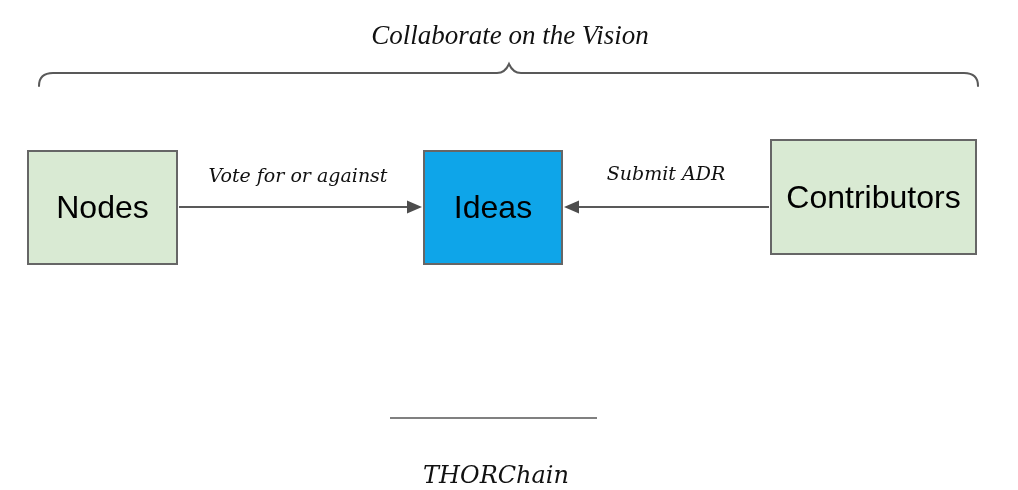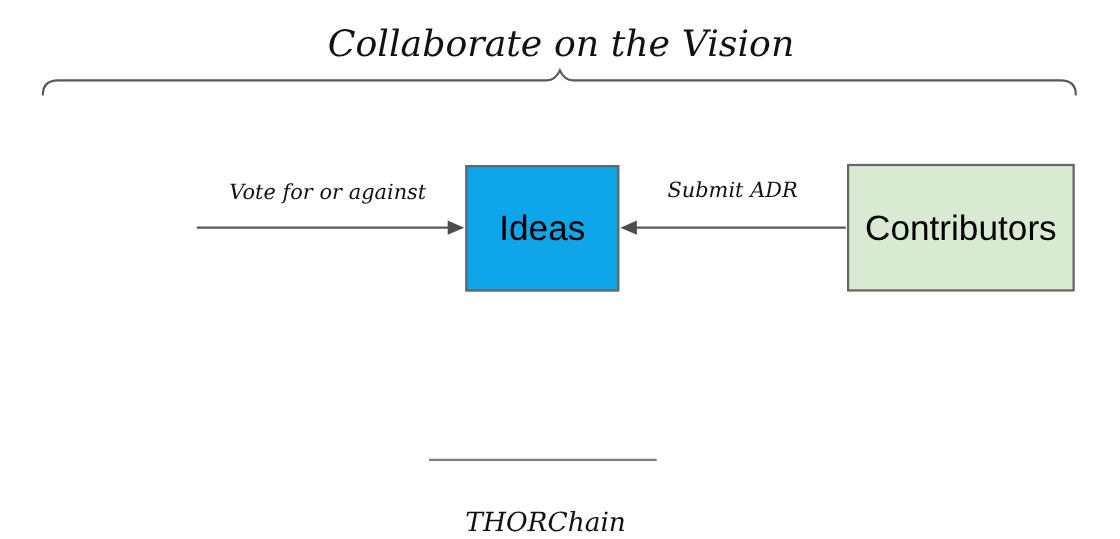--- a/index.html
+++ b/index.html
@@ -25,36 +25,37 @@
     font-family: "DejaVu Serif", serif;
     font-style: italic;
     color: #111111;
     white-space: nowrap;
   }
   .diagram-title {
     position: absolute;
     top: 20px;
     left: 510px;
     transform: translateX(-50%);
-    font-size: 33px;
+    font-size: 27px;
     letter-spacing: 0px;
+    font-family: Liberation Serif, serif;
   }
   .node-box {
     position: absolute;
     border: 2px solid #666666;
     box-sizing: border-box;
     display: flex;
     align-items: center;
     justify-content: center;
     font-size: 32px;
     color: #000000;
   }
   .node-nodes        { left: 27px;  top: 150px; width: 151px; height: 115px; background: #d9ead3; }
   .node-ideas        { left: 423px; top: 150px; width: 140px; height: 115px; background: #c9daf8; }
-  .node-contributors { left: 770px; top: 149px; width: 207px; height: 116px; background: #d9ead3; }
+  .node-contributors { left: 770px; top: 139px; width: 207px; height: 116px; background: #d9ead3; }
   .edge-label {
     position: absolute;
     transform: translateX(-50%);
     font-size: 19px;
   }
   .edge-label-vote   { left: 298px; top: 164px; }
   .edge-label-submit { left: 666px; top: 162px; }
   .caption {
     position: absolute;
     left: 496px;
@@ -77,20 +78,23 @@
     <polygon points="422,207 407,200.5 407,213.5" fill="#4d4d4d"></polygon>
 
     <line x1="769" y1="207" x2="578" y2="207" stroke="#595959" stroke-width="2"></line>
     <polygon points="564,207 579,200.5 579,213.5" fill="#4d4d4d"></polygon>
 
     <line x1="390" y1="418" x2="597" y2="418" stroke="#808080" stroke-width="2"></line>
   </svg>
 
   <div class="hand diagram-title">Collaborate on the Vision</div>
 
+  <div class="node-box node-nodes" style="background: rgb(217, 234, 211);">
+    <span>Nodes</span>
+  </div>
 
   <div class="node-box node-ideas" style="background: #0ea5e9;">
     <span>Ideas</span>
   </div>
 
   <div class="node-box node-contributors" style="background: rgb(217, 234, 211);">
     <span>Contributors</span>
   </div>
 
   <div class="hand edge-label edge-label-vote">Vote for or against</div>

